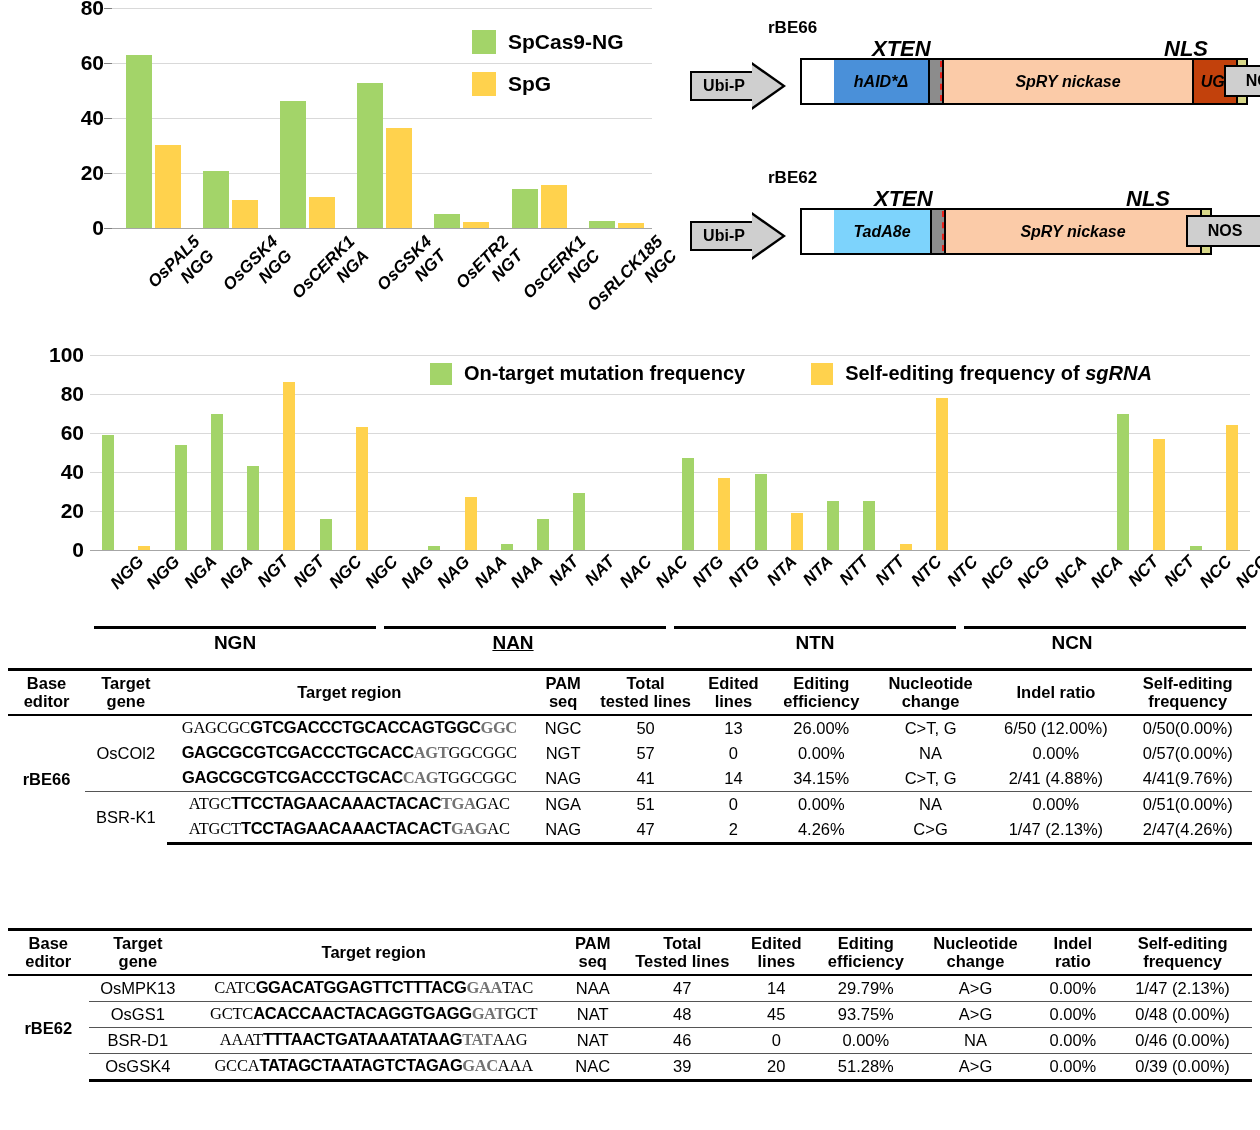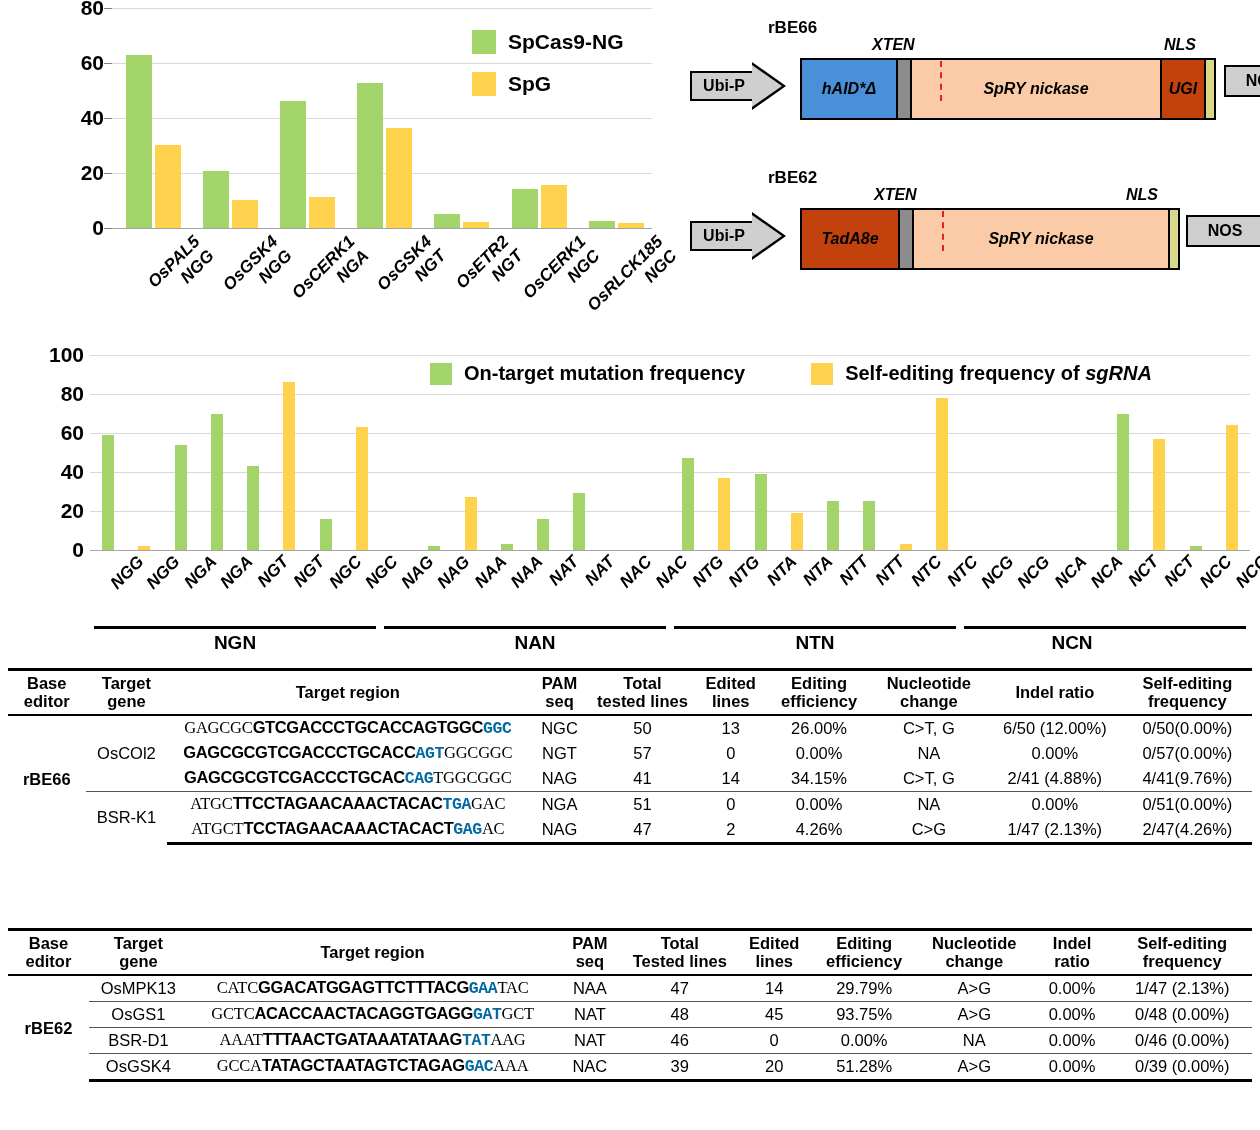--- a/index.html
+++ b/index.html
@@ -33,28 +33,28 @@
   .promoter .body{position:absolute;left:0;top:9px;width:68px;height:30px;background:#cfcfcf;
                   border:2px solid #000;box-sizing:border-box;}
   .promoter .head{position:absolute;left:62px;top:0;width:0;height:0;
                   border-top:24px solid transparent;border-bottom:24px solid transparent;
                   border-left:34px solid #000;}
   .promoter .head2{position:absolute;left:62px;top:3px;width:0;height:0;
                   border-top:21px solid transparent;border-bottom:21px solid transparent;
                   border-left:30px solid #cfcfcf;}
   .promoter .ptext{position:absolute;left:0;top:9px;width:68px;height:30px;line-height:30px;
                    text-align:center;font-size:16px;font-weight:bold;z-index:3;}
-  .orf{position:absolute;height:62px;border:2px solid #000;box-sizing:border-box;display:flex;}
+  .orf{position:absolute;height:47px;border:2px solid #000;box-sizing:border-box;display:flex;padding-left:32px;}
   .seg{height:100%;box-sizing:border-box;display:flex;align-items:center;justify-content:center;
        font-size:16px;font-weight:bold;font-style:italic;}
   .segdiv{border-right:2px solid #000;}
   .nickline{position:absolute;top:2px;bottom:2px;width:0;border-left:2px dashed #e8221b;}
   .term{position:absolute;height:32px;background:#cfcfcf;border:2px solid #000;box-sizing:border-box;
         line-height:28px;text-align:center;font-size:16px;font-weight:bold;}
-  .annot{position:absolute;font-size:16px;font-weight:bold;font-style:italic;}
+  .annot{position:absolute;font-size:22px;font-weight:bold;font-style:italic;}
 
   
   #chartB{left:0;top:330px;width:1260px;height:335px;}
   #chartB .plot{position:absolute;left:90px;top:25px;width:1160px;height:195px;}
   #chartB .tick{position:absolute;left:30px;width:54px;font-size:21px;line-height:1;}
   #chartB .xlabels{position:absolute;left:90px;top:222px;width:1160px;height:60px;}
   #chartB .xlab{position:absolute;top:0;font-size:17px;font-weight:bold;font-style:italic;
                 transform:rotate(-45deg);transform-origin:right top;text-align:right;white-space:nowrap;
                 width:80px;}
   #chartB .legend{position:absolute;left:430px;top:32px;}
@@ -70,21 +70,21 @@
   .tbl th{font-size:16.5px;font-weight:bold;text-align:center;padding:3px 3px;line-height:1.12;
           vertical-align:middle;}
   .tbl td{font-size:16.5px;text-align:center;padding:2.5px 3px;vertical-align:middle;}
   .rule-top td,.rule-top th{border-top:3px solid #000;}
   .rule-head th{border-bottom:2px solid #000;}
   .rule-thin td{border-top:1px solid #555;}
   .rule-bot td{border-bottom:3px solid #000;}
   .seqcell{font-family:"Liberation Serif",serif;font-size:16.5px;letter-spacing:-0.2px;
            text-align:center;white-space:nowrap;}
   .b{font-weight:bold;font-family:"Liberation Sans",sans-serif;letter-spacing:-0.4px;text-align:right;}
-  .g{font-weight:bold;color:#0369a1;font-family:Liberation Mono, monospace;letter-spacing:-0.4px;}
+  .g{font-weight:bold;color:#737373;font-family:Liberation Serif, serif;letter-spacing:-0.4px;}
   .ital{}
   .bold{font-weight:bold;}
   #table1{left:8px;top:668px;width:1244px;}
   #table2{left:8px;top:928px;width:1244px;}
 </style>
 </head>
 <body>
 
 <div class="fig" id="chartA">
 
@@ -157,21 +157,21 @@
   </div>
 <div class="construct" id="c1" style="left:690px;top:168px;width:560px;height:120px;">
     <div class="cname" style="left: 78px; top: 0px;">rBE62</div>
     <div class="promoter" style="left: 0px; top: 44px; width: 96px;">
       <div class="body"></div>
       <div class="head"></div>
       <div class="head2"></div>
       <div class="ptext">Ubi-P</div>
     </div>
     <div class="orf" style="left: 110px; top: 40px;">
-      <div class="seg segdiv" style="width: 98px; background: #c2410c; font-style: italic;">TadA8e</div>
+      <div class="seg segdiv" style="width: 98px; background: #7dd3fc; font-style: italic;">TadA8e</div>
       <div class="seg segdiv" style="width: 14px; background: rgb(140, 140, 140);"></div>
       <div class="seg segdiv" style="width: 256px; background: rgb(251, 203, 168);">SpRY nickase</div>
       <div class="seg" style="width: 8px; background: rgb(216, 216, 138);"></div>
     </div>
     <div class="nickline" style="left: 252px; top: 43px; height: 40px;"></div>
     <div class="term" style="left: 496px; top: 47px; width: 78px;">NOS</div>
     <div class="annot" style="left: 184px; top: 18px;">XTEN</div>
     <div class="annot" style="left: 436px; top: 18px;">NLS</div>
   </div>
 
@@ -242,21 +242,21 @@
       <div class="xlab" style="left: 979.125px;">NCT</div>
       <div class="xlab" style="left: 1015.38px;">NCT</div>
       <div class="xlab" style="left: 1051.62px;">NCC</div>
       <div class="xlab" style="left: 1087.88px;">NCC</div>
     </div>
   <div class="legend" id="legB"><span style="margin-right: 66px;"><span class="legend-swatch" style="background: rgb(163, 212, 105);"></span><span class="legend-text">On-target mutation frequency</span></span><span style="margin-right: 66px;"><span class="legend-swatch" style="background: rgb(255, 210, 77);"></span><span class="legend-text">Self-editing frequency of <i>sgRNA</i></span></span></div>
   <div class="grouprow" id="grpB">
       <div class="gbar" style="left: 4px; width: 282px;"></div>
       <div class="gname" style="left: 4px; width: 282px;">NGN</div>
       <div class="gbar" style="left: 294px; width: 282px;"></div>
-      <div class="gname" style="left: 304px; width: 282px;">NAN</div>
+      <div class="gname" style="left: 282px; width: 282px; text-decoration: underline;">NAN</div>
       <div class="gbar" style="left: 584px; width: 282px;"></div>
       <div class="gname" style="left: 584px; width: 282px;">NTN</div>
       <div class="gbar" style="left: 874px; width: 282px;"></div>
       <div class="gname" style="left: 841px; width: 282px;">NCN</div>
     </div>
   <div id="ticksB"></div>
 <div class="tick" style="top: 209px;">0</div>
     <div class="tick" style="top: 170px;">20</div>
     <div class="tick" style="top: 131px;">40</div>
     <div class="tick" style="top: 92px;">60</div>

